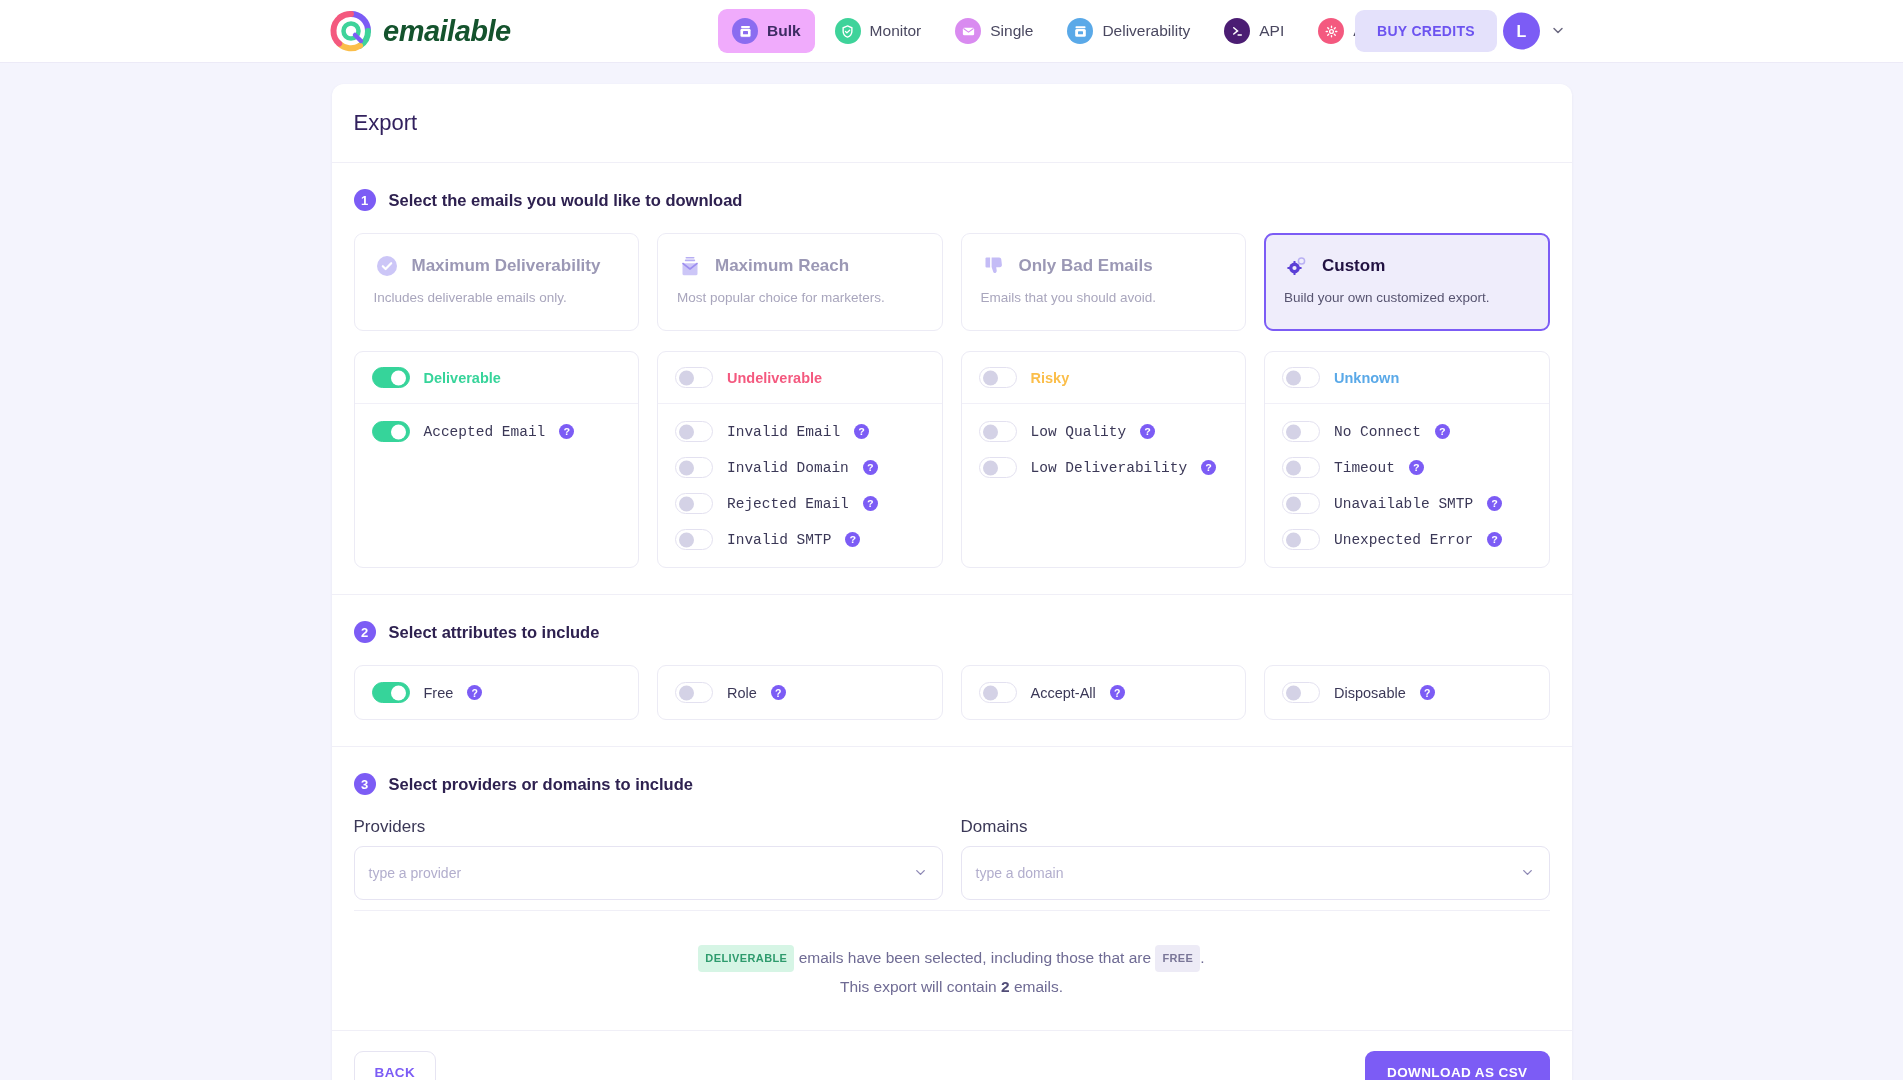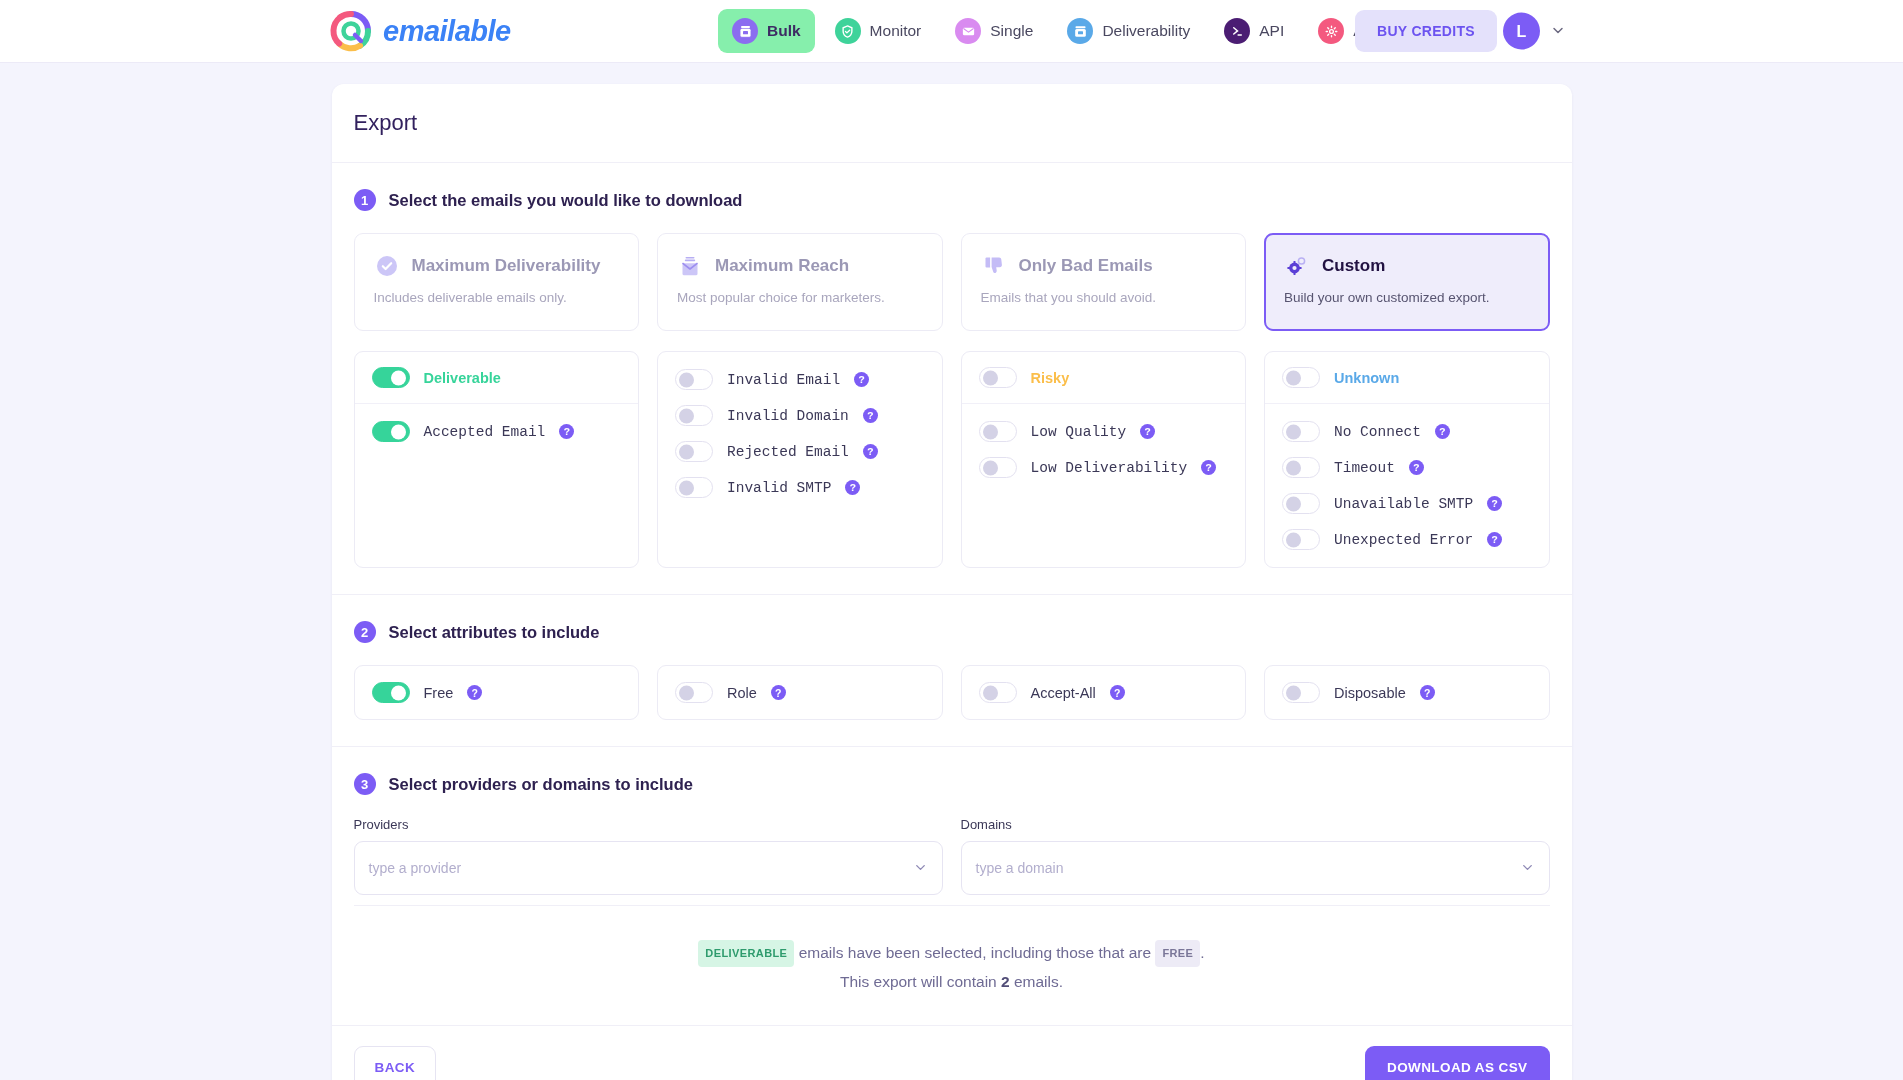--- a/index.html
+++ b/index.html
@@ -20,33 +20,33 @@
     position: relative;
   }
   .brand {
     display: flex; align-items: center; gap: 11px;
     position: absolute; left: 330px; top: 50%;
     transform: translateY(-50%);
   }
   .brand-mark { width: 42px; height: 42px; position: relative; }
   .brand-name {
     font-size: 29px; font-weight: bold; font-style: italic;
-    color: #3b82f6; letter-spacing: -0.5px;
+    color: #14532d; letter-spacing: -0.5px;
   }
   .nav-items {
     position: absolute; left: 718px; top: 50%;
     transform: translateY(-50%);
     display: flex; align-items: center; gap: 6px;
   }
   .nav-item {
     display: flex; align-items: center; gap: 9px;
     padding: 9px 14px; border-radius: 9px;
     cursor: pointer;
   }
-  .nav-item.active { background: #86efac; }
+  .nav-item.active { background: #f0abfc; }
   .nav-label { font-size: 15.5px; color: #4a4860; }
   .nav-item.active .nav-label { color: #3d2b63; font-weight: 600; }
   .nav-icon {
     width: 26px; height: 26px; border-radius: 50%;
     display: flex; align-items: center; justify-content: center;
     color: #fff; flex: none;
   }
   .nav-icon svg { width: 15px; height: 15px; display:block; }
 
   .buy-credits {
@@ -159,21 +159,21 @@
   
   .attr {
     border: 1px solid #ecebf5; border-radius: 9px;
     padding: 16px 17px; display: flex; align-items: center; gap: 14px;
     height: 55px; background: #fff;
   }
   .attr-label { font-size: 14.5px; color: #3b3857; }
 
   
   .sel-grid { display: grid; grid-template-columns: 1fr 1fr; gap: 18px; }
-  .sel-label { font-size: 13px; color: #3b3857; margin-bottom: 9px; }
+  .sel-label { font-size: 17px; color: #3b3857; margin-bottom: 9px; }
   .sel-box {
     border: 1px solid #e6e4f2; border-radius: 9px;
     height: 54px; display: flex; align-items: center;
     padding: 0 14px; cursor: pointer; background:#fff;
   }
   .sel-ph { font-size: 14px; color: #b2aecd; flex: 1; }
   .sel-chev { color: #8e89b5; font-size: 13px; line-height: 1; }
 
   
   .summary {
@@ -402,20 +402,26 @@
               <span class="switch on">
                   <span class="knob"></span>
                 </span>
               <span class="trow-label">Accepted Email</span>
               <span class="helpdot">?</span>
             </div>
           </div>
         </div>
 
         <div class="tgroup">
+          <div class="tgroup-head">
+            <span class="switch">
+                <span class="knob"></span>
+              </span>
+            <span class="tgroup-head-label" style="color:#f4597f">Undeliverable</span>
+          </div>
           <div class="tgroup-body">
             <div class="trow">
               <span class="switch">
                   <span class="knob"></span>
                 </span>
               <span class="trow-label">Invalid Email</span>
               <span class="helpdot">?</span>
             </div>
             <div class="trow">
               <span class="switch">

